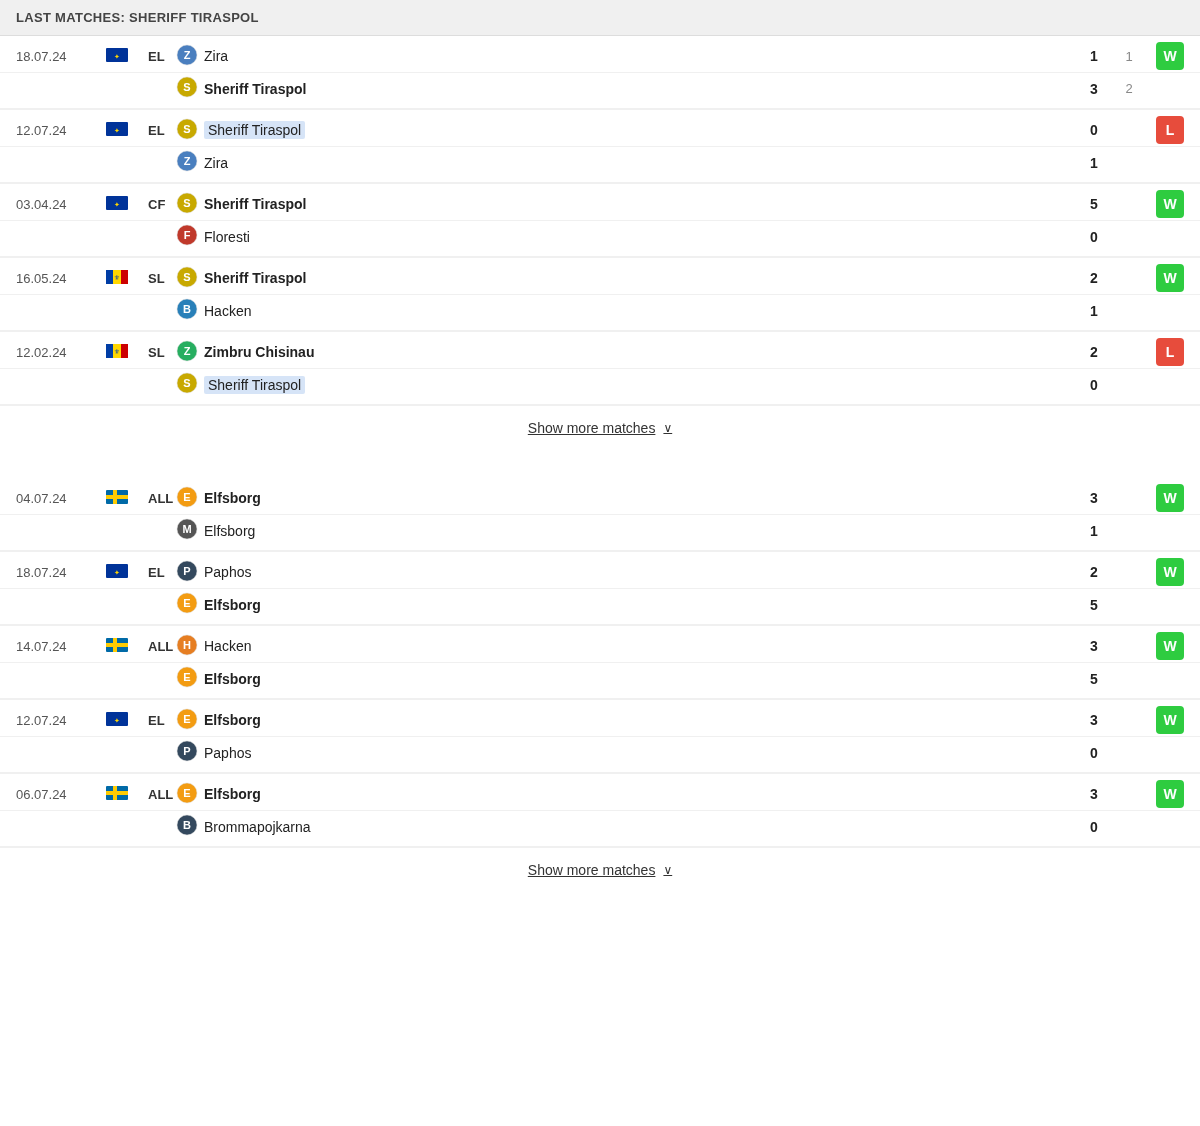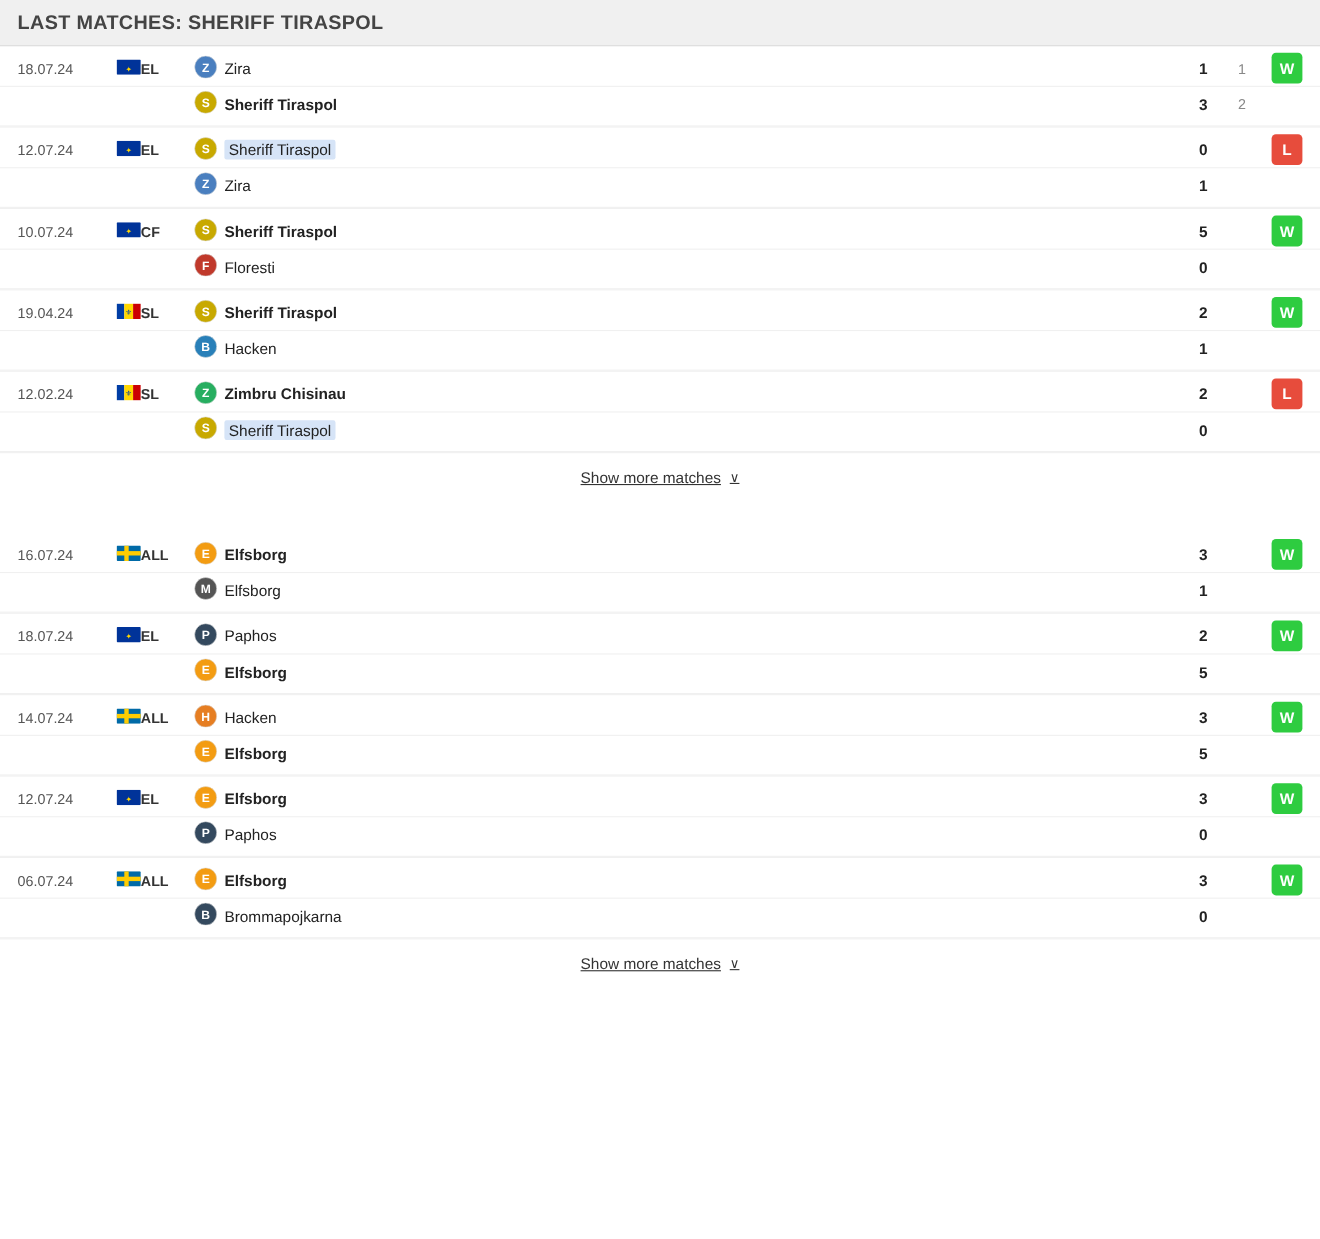--- a/index.html
+++ b/index.html
@@ -11,21 +11,21 @@
       width: 1200px;
     }
 
     .section {
       margin-bottom: 24px;
     }
 
     .section-header {
       background: #f0f0f0;
       padding: 10px 16px;
-      font-size: 18px;
+      font-size: 13px;
       font-weight: 700;
       color: #444;
       letter-spacing: 0.3px;
       border-bottom: 1px solid #ddd;
     }
 
     .match-row {
       display: flex;
       align-items: center;
       padding: 6px 16px;
@@ -36,21 +36,21 @@
     .match-date {
       width: 90px;
       color: #555;
       font-size: 13px;
       flex-shrink: 0;
     }
 
     .match-comp-flag {
       display: flex;
       align-items: center;
-      gap: 0;
+      gap: 20px;
       width: 70px;
       flex-shrink: 0;
     }
 
     .comp-label {
       font-size: 13px;
       font-weight: 600;
       color: #333;
     }
 
@@ -217,21 +217,21 @@
   </svg></span>
       <span class="team-name">Zira</span>
           </div>
           <div class="score-col">1</div>
           <div class="score-agg"></div>
           <div style="width: 28px; margin-left: 12px;"></div>
         </div>
       </div>
       <div class="pair-block">
         <div class="match-row">
-          <div class="match-date">10.07.24</div>
+          <div class="match-date">03.04.24</div>
           <div class="match-comp-flag">
             <span><svg width="22" height="14" viewBox="0 0 22 14">
       <rect width="22" height="14" fill="#003399" rx="1"></rect>
       <text x="11" y="11" text-anchor="middle" font-size="7" fill="#FFD700">✦</text>
     </svg></span>
       <span class="comp-label">CF</span>
           </div>
           <div class="team-info">
             <span><svg width="22" height="22" viewBox="0 0 22 22">
     <circle cx="11" cy="11" r="10" fill="#c8a900" stroke="#ddd" stroke-width="0.5"></circle>
@@ -253,21 +253,21 @@
   </svg></span>
       <span class="team-name">Floresti</span>
           </div>
           <div class="score-col">0</div>
           <div class="score-agg"></div>
           <div style="width: 28px; margin-left: 12px;"></div>
         </div>
       </div>
       <div class="pair-block">
         <div class="match-row">
-          <div class="match-date">19.04.24</div>
+          <div class="match-date">16.05.24</div>
           <div class="match-comp-flag">
             <span><svg width="22" height="14" viewBox="0 0 22 14" rx="1">
       <rect width="7" height="14" fill="#003DA5"></rect>
       <rect x="7" width="8" height="14" fill="#FFD700"></rect>
       <rect x="15" width="7" height="14" fill="#CC0001"></rect>
       <text x="11" y="10" text-anchor="middle" font-size="7" fill="#003DA5">⚜</text>
     </svg></span>
       <span class="comp-label">SL</span>
           </div>
           <div class="team-info">
@@ -335,21 +335,21 @@
         </div>
       </div>
       <div class="show-more-container"><button class="show-more-btn">
           <span>Show more matches</span> 
           <span class="chevron">∨</span>
         </button></div>
     </div>
     <div class="section">
       <div class="pair-block">
         <div class="match-row">
-          <div class="match-date">16.07.24</div>
+          <div class="match-date">04.07.24</div>
           <div class="match-comp-flag">
             <span><svg width="22" height="14" viewBox="0 0 22 14">
       <rect width="22" height="14" fill="#006AA7" rx="1"></rect>
       <rect x="0" y="5" width="22" height="4" fill="#FECC02"></rect>
       <rect x="7" y="0" width="4" height="14" fill="#FECC02"></rect>
     </svg></span>
       <span class="comp-label">ALL</span>
           </div>
           <div class="team-info">
             <span><svg width="22" height="22" viewBox="0 0 22 22">

